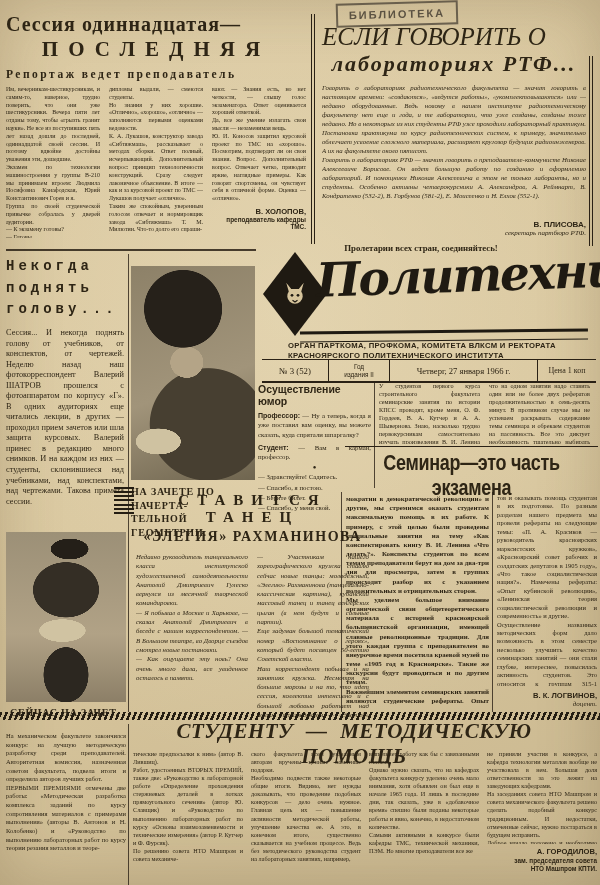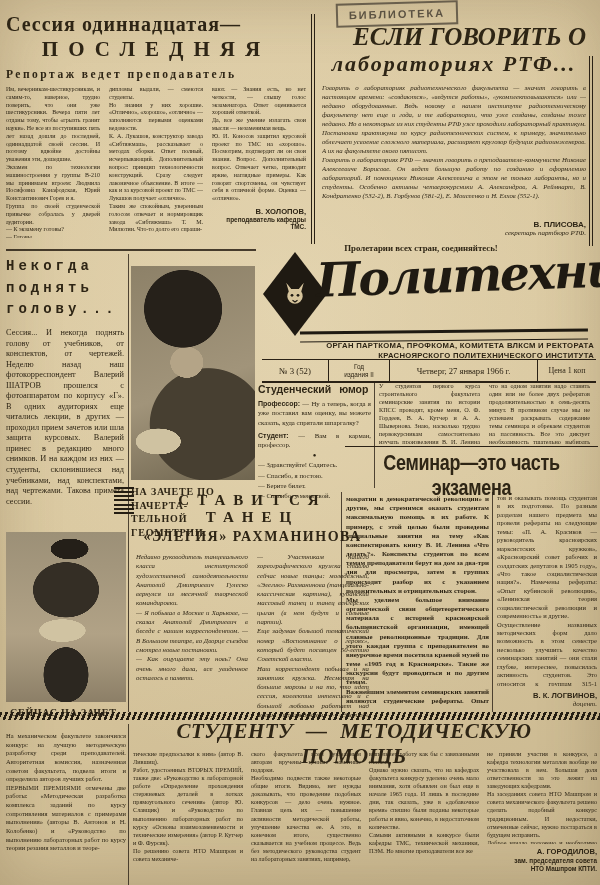--- a/index.html
+++ b/index.html
@@ -29,21 +29,21 @@
   .sig-name{text-align:right;font-weight:700;font-size:7.6px;font-family:"Liberation Sans",sans-serif;margin-top:3px;}
   .sig-role{text-align:right;font-weight:700;font-size:6.4px;font-family:"Liberation Sans",sans-serif;white-space:pre-line;}
 
   
   .stamp{left:336px;top:2px;width:118px;height:20px;border:2px solid rgba(72,64,52,0.75);
     transform:rotate(-1.6deg);display:flex;align-items:center;justify-content:center;
     font-family:"Liberation Sans",sans-serif;font-weight:700;font-size:11px;letter-spacing:2px;color:rgba(70,62,50,0.85);}
 
   
   .tr{left:322px;top:24px;width:264px;}
-  .tr-h1{font-style:italic;font-weight:700;font-size:25px;text-align:right;line-height:1.0;}
+  .tr-h1{font-style:italic;font-weight:400;font-size:25px;text-align:left;line-height:1.0;}
   .tr-h2{font-style:italic;font-weight:700;font-size:22px;text-align:center;letter-spacing:2px;margin-top:2px;}
   .tr-body{margin-top:6px;font-style:italic;font-size:6.8px;line-height:1.33;height:134px;}
   .tr .sig-name{font-size:8px;}
   .tr .sig-role{font-style:italic;font-weight:400;font-family:"Liberation Serif",serif;font-size:7px;}
 
   
   .nk{left:6px;top:256px;width:118px;}
   .nk-h{font-family:Liberation Mono, monospace;font-weight:700;font-size:14px;line-height:1.55;letter-spacing:4px;white-space:pre-line;}
   .nk-body{margin-top:7px;font-size:8.3px;line-height:1.27;height:198px;}
 
@@ -64,21 +64,21 @@
       linear-gradient(180deg,#9c9077 0%,#b1a286 60%,#8c7f67 100%);}
   .cap{font-weight:700;font-size:10px;letter-spacing:0.8px;line-height:1.35;white-space:pre-line;}
 
   
   .slogan{left:298px;top:243px;width:246px;text-align:center;font-weight:700;font-size:8.8px;}
   .emblem{left:263px;top:252px;width:64px;height:84px;background:#1f1a12;
     clip-path:polygon(50% 0,100% 50%,50% 100%,0 50%);display:flex;align-items:center;justify-content:center;}
   .mast-title{left:316px;top:252px;width:276px;text-align:center;font-family:"DejaVu Serif",serif;
     font-style:italic;font-weight:700;font-size:47px;line-height:1.0;letter-spacing:-2px;transform:rotate(-2deg);color:#1f1a12;}
   .mast-under{left:300px;top:330px;width:288px;height:7px;border-top:3px solid #1f1a12;border-bottom:1.5px solid #1f1a12;transform:rotate(-0.6deg);}
-  .organ{left:288px;top:341px;width:306px;text-align:right;font-family:"Liberation Sans",sans-serif;
+  .organ{left:288px;top:341px;width:306px;text-align:left;font-family:"Liberation Sans",sans-serif;
     font-weight:700;font-size:7.7px;line-height:1.35;letter-spacing:0.3px;}
   .infobar{left:262px;top:359px;width:334px;height:21px;border-top:1.2px solid #2a2115;border-bottom:2.5px solid #2a2115;display:flex;}
   .ib{display:flex;align-items:center;justify-content:center;font-weight:400;}
   .ib-issue{width:66px;font-size:8.8px;}
   .ib-ed{width:60px;border-left:1px solid #2a2115;border-right:1px solid #2a2115;font-size:6.4px;line-height:1.2;text-align:center;white-space:pre-line;font-family:"Liberation Sans",sans-serif;}
   .ib-date{flex:1;font-size:8.6px;}
   .ib-price{width:58px;border-left:1px solid #2a2115;font-size:8px;}
 
   
   .hm{left:258px;top:383px;width:113px;}
@@ -192,21 +192,21 @@
   </div>
   <div class="abs infobar">
     <div class="ib ib-issue">№ 3 (52)</div>
     <div class="ib ib-ed">Год
 издания II</div>
     <div class="ib ib-date">Четверг, 27 января 1966 г.</div>
     <div class="ib ib-price">Цена 1 коп</div>
   </div>
 
   <div class="abs hm">
-    <div class="hm-title">Студенческий юмор</div>
+    <div class="hm-title">Осуществление юмор</div>
     <div class="hm-item">
       <span class="hm-label">Профессор:</span>
       <span>— Ну а теперь, когда я уже поставил вам оценку, вы можете сказать, куда спрятали шпаргалку?</span>
     </div>
     <div class="hm-item">
       <span class="hm-label">Студент:</span>
       <span>— Вам в карман, профессор.</span>
     </div>
     <div class="hm-dot">●</div>
     <div class="hm-dialog">— Здравствуйте! Садитесь.

